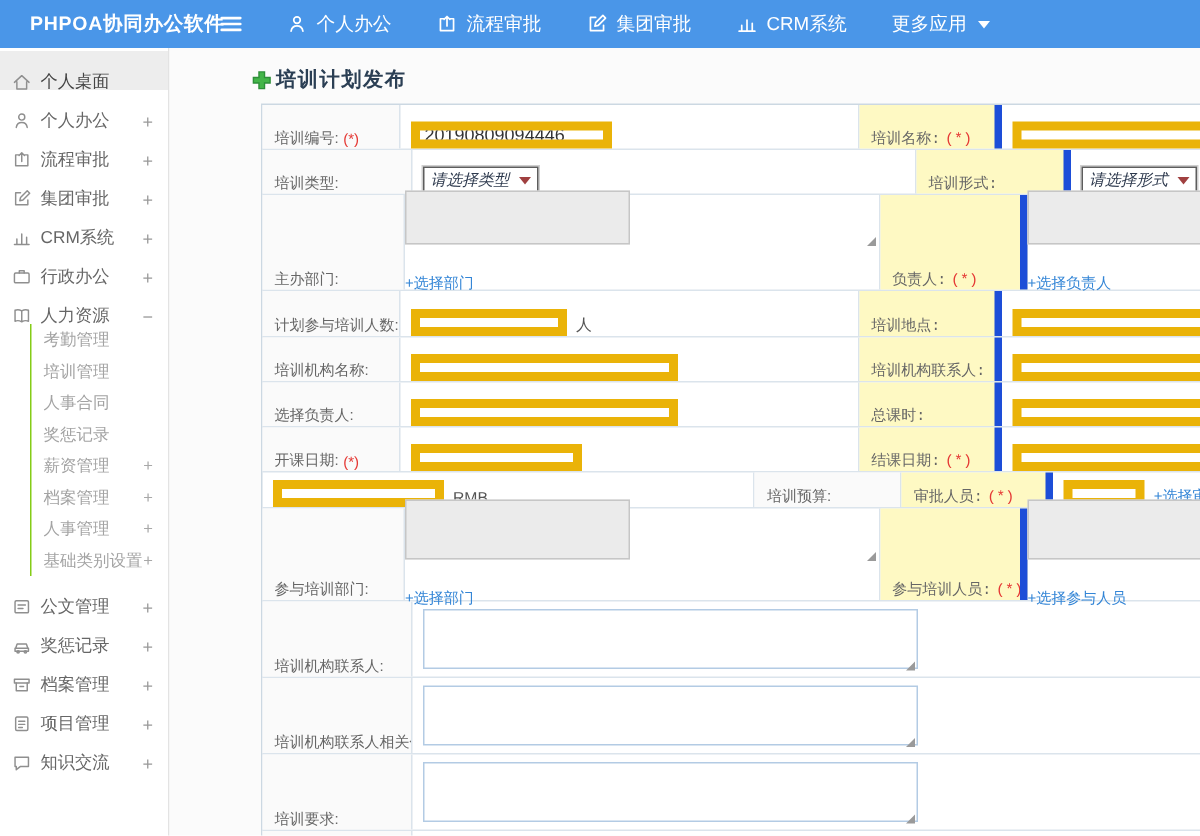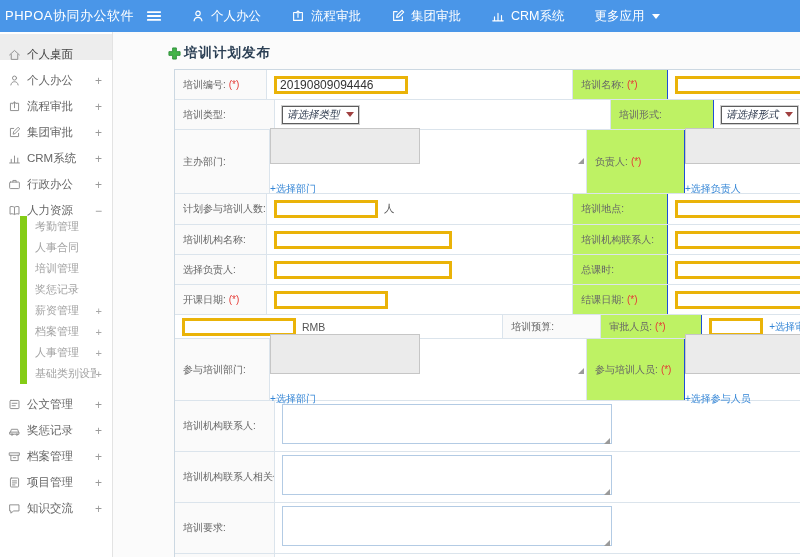--- a/index.html
+++ b/index.html
@@ -2,73 +2,73 @@
 <html><head>
 <meta charset="utf-8">
 <style>
   * { margin:0; padding:0; box-sizing:border-box; }
   html,body { width:800px; height:557px; overflow:hidden; background:#fff;
     font-family:"Liberation Sans","DejaVu Sans",sans-serif; }
 
   
   .hdr { position:absolute; left:0; top:0; width:800px; height:32px;
     background:#4a96e8; display:flex; align-items:center; color:#fff; }
-  .logo { width:145px; padding-left:5px; font-size:13px; font-weight:normal;
+  .logo { width:145px; padding-left:20px; font-size:13px; font-weight:bold;
     letter-spacing:0.5px; white-space:nowrap; }
   .burger { width:18px; height:18px; margin-right:28px; cursor:pointer; }
   .hnav { display:flex; align-items:center; gap:30px; }
   .hnav-item { display:flex; align-items:center; gap:6px; font-size:12.5px;
     cursor:pointer; white-space:nowrap; }
   .ich { width:14px; height:14px; stroke:#fff; fill:none; stroke-width:1.3;
     stroke-linecap:round; stroke-linejoin:round; }
   .caret-dn { width:0; height:0; border-left:4px solid transparent;
     border-right:4px solid transparent; border-top:5px solid #fff; margin-left:2px; }
 
   
   .sb { position:absolute; left:0; top:32px; width:113px; height:525px;
     background:#fff; border-right:1px solid #e3e3e3; padding-top:2px; }
   .sb-item { height:26px; display:flex; align-items:center; padding:15px 10px 0 8px;
     font-size:11.5px; color:#666; cursor:pointer; }
   .sb-item.active { background:#ededed; color:#444; }
   .sb-item .lab { flex:1; margin-left:6px; white-space:nowrap; overflow:hidden; }
   .sb-item .exp { color:#9a9a9a; font-size:12px; }
   .ic { width:13px; height:13px; flex:0 0 13px; stroke:#8f8f8f; fill:none;
     stroke-width:1.2; stroke-linecap:round; stroke-linejoin:round; }
-  .sb-sub-group { margin-left:20px; border-left:7px solid #84cc16; }
+  .sb-sub-group { margin-left:20px; border-left:1px solid #84cc16; }
   .sb-sub { height:21px; display:flex; align-items:center; padding:0 10px 0 8px;
     font-size:11px; color:#a3a3a3; cursor:pointer; }
   .sb-sub .lab { flex:1; margin-left:0; white-space:nowrap; overflow:hidden; }
   .sb-sub .exp { color:#a8a8a8; font-size:11px; }
 
   
   .main { position:absolute; left:113px; top:32px; right:0; bottom:0;
     background:#fbfbfb; overflow:hidden; }
   .ttl { margin:12px 0 7px 55px; display:flex; align-items:center; gap:3px; }
   .ttl .txt { font-size:13.5px; font-weight:bold; color:#2b3f54; letter-spacing:1px; }
 
   .ftable { margin-left:61px; width:662px; background:#fff;
     border:1px solid #ccd8e2; }
   .frow { display:flex; border-bottom:1px solid #dbe4ec; }
-  .cell { display:flex; align-items:center; }
+  .cell { display:flex; align-items:flex-end; }
   .lbl { width:100px; background:#fafafa; border-right:1px solid #dbe4ec;
     padding:0 4px 0 8px; font-size:10px; color:#666; white-space:nowrap;
     overflow:hidden; }
   .fld { width:336px; border-right:1px solid #dbe4ec; padding-left:7px; }
-  .lbl2 { width:103px; background:#bef264; border-right:1px solid #1d4ed8;
+  .lbl2 { width:103px; background:#fef9c3; border-right:5px solid #1d4ed8;
     padding:0 4px 0 8px; font-size:10px; color:#666; white-space:nowrap;
-    overflow:hidden; }
+    overflow:hidden;font-family:Liberation Mono, monospace; }
   .fld2 { flex:1; padding-left:7px; }
   .fldw { flex:1; padding-left:7px; }
   .req { color:#e53935; margin-left:3px; font-size:10px; }
   .sfx { font-size:10.5px; color:#555; margin-left:6px; }
 
   .h30{height:30px} .h64{height:64px} .h31{height:31px} .h24{height:24px}
   .h62{height:62px} .h51{height:51px}
 
-  input[type=text] { height:18px; border:3px solid #eab308; background:#fff;
+  input[type=text] { height:18px; border:6px solid #eab308; background:#fff;
     font-size:12px; color:#333; padding:0 3px;
     font-family:"Liberation Sans","DejaVu Sans",sans-serif; }
   .in-no{width:134px} .in-num{width:104px} .in-wide{width:178px}
   .in-date{width:114px} .in-right{width:160px}
   .in-approver{width:54px; background:#ebebeb; border:1px solid #c3c3c3; height:16px;}
 
   textarea { resize:none; font-family:"Liberation Sans","DejaVu Sans",sans-serif; }
   .ta-gray { width:150px; height:36px; background:#ebebeb; border:1px solid #c6c6c6; }
   .ta-gray-r { width:150px; height:40px; background:#ebebeb; border:1px solid #c6c6c6; }
   .ta-white { width:330px; height:40px; background:#fff; border:1px solid #b3cbe4; }
@@ -177,24 +177,24 @@
         <path d="M8 4C6 2.8 4 2.8 2.5 3.5v9c1.5-.7 3.5-.7 5.5.5 2-1.2 4-1.2 5.5-.5v-9C12 2.8 10 2.8 8 4v8.5"></path>
       </svg>
     <span class="lab">人力资源</span>
     <span class="exp">−</span>
   </div>
   <div class="sb-sub-group">
     <div class="sb-sub">
       <span class="lab">考勤管理</span>
     </div>
     <div class="sb-sub">
+      <span class="lab">培训管理</span>
+    </div>
+    <div class="sb-sub">
       <span class="lab">人事合同</span>
-    </div>
-    <div class="sb-sub">
-      <span class="lab">培训管理</span>
     </div>
     <div class="sb-sub">
       <span class="lab">奖惩记录</span>
     </div>
     <div class="sb-sub">
       <span class="lab">薪资管理</span>
       <span class="exp">+</span>
     </div>
     <div class="sb-sub">
       <span class="lab">档案管理</span>

